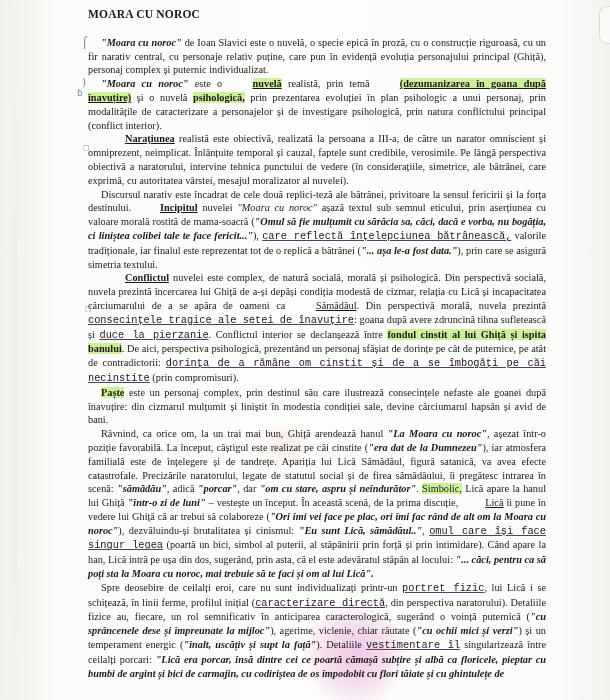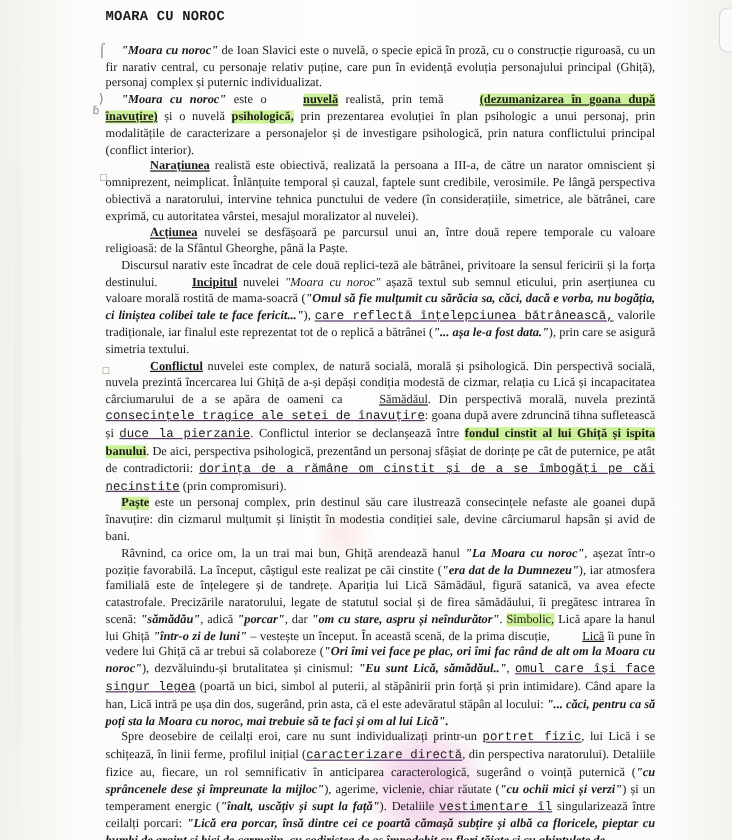--- a/index.html
+++ b/index.html
@@ -31,21 +31,21 @@
   .pink-smudge2 {
     position:absolute; left:255px; top:425px; width:60px; height:40px;
     background:radial-gradient(circle,rgba(250,225,225,.7) 0%, rgba(255,255,255,0) 70%);
   }
   .content {
     position:absolute; left:88px; top:8px; width:458px;
     font-size:10.3px; line-height:13.8px; text-align:justify;
   }
   h1 {
     font-size:11.5px; font-weight:bold; margin:0 0 14px 0; letter-spacing:0.2px;
-    font-family:Liberation Mono, monospace;
+    font-family:Liberation Serif, serif;
   }
   p { margin:0; text-indent:13px; }
   .hl { background:#cdf19a; }
   .u { text-decoration:underline;margin-left:24px; }
   .uh { text-decoration:underline; text-decoration-color:#5a3a6a;font-family:Liberation Mono, monospace; }
   i.q { font-style:italic; font-weight:bold; }
   b { font-weight:bold; }
   .pen-mark {
     position:absolute; color:#8c8a86; font-size:11px; font-family:"DejaVu Sans", sans-serif;
   }
@@ -67,21 +67,20 @@
 
   <div class="content">
     <h1>MOARA CU NOROC</h1>
 
     <p><i class="q">"Moara cu noroc"</i><span> de Ioan Slavici este o nuvelă, o specie epică în proză, cu o construcție riguroasă, cu un fir narativ central, cu personaje relativ puține, care pun în evidență evoluția personajului principal (Ghiță), personaj complex și puternic individualizat.</span></p>
 
     <p><i class="q">"Moara cu noroc"</i><span> este o </span><b class="hl u">nuvelă</b><span> realistă, prin temă </span><b class="hl u">(dezumanizarea în goana după înavuțire)</b><span> și o nuvelă </span><b class="hl">psihologică,</b><span> prin prezentarea evoluției în plan psihologic a unui personaj, prin modalitățile de caracterizare a personajelor și de investigare psihologică, prin natura conflictului principal (conflict interior).</span></p>
 
     <p><b class="u">Naraţiunea</b><span> realistă este obiectivă, realizată la persoana a III-a, de către un narator omniscient și omniprezent, neimplicat. Înlănțuite temporal și cauzal, faptele sunt credibile, verosimile. Pe lângă perspectiva obiectivă a naratorului, intervine tehnica punctului de vedere (în considerațiile, simetrice, ale bătrânei, care exprimă, cu autoritatea vârstei, mesajul moralizator al nuvelei).</span></p>
 
-    <p><b class="u">Acțiunea</b><span> nuvelei se desfășoară pe parcursul unui an, între două repere temporale cu valoare religioasă: de la Sfântul Gheorghe, până la Paște.</span></p>
 
     <p><span>Discursul narativ este încadrat de cele două replici-teză ale bătrânei, privitoare la sensul fericirii și la forța destinului. </span><b class="u">Incipitul</b><span> nuvelei </span><i>"Moara cu noroc"</i><span> așază textul sub semnul eticului, prin aserțiunea cu valoare morală rostită de mama-soacră (</span><i class="q">"Omul să fie mulțumit cu sărăcia sa, căci, dacă e vorba, nu bogăția, ci liniștea colibei tale te face fericit..."</i><span>), </span><span class="uh">care reflectă înțelepciunea bătrânească,</span><span> valorile tradiționale, iar finalul este reprezentat tot de o replică a bătrânei (</span><i class="q">"... așa le-a fost data."</i><span>), prin care se asigură simetria textului.</span></p>
 
     <p><b class="u">Conflictul</b><span> nuvelei este complex, de natură socială, morală și psihologică. Din perspectivă socială, nuvela prezintă încercarea lui Ghiță de a-și depăși condiția modestă de cizmar, relația cu Lică și incapacitatea cârciumarului de a se apăra de oameni ca </span><span class="u">Sămădăul</span><span>. Din perspectivă morală, nuvela prezintă </span><span class="uh">consecințele tragice ale setei de înavuțire</span><span>: goana după avere zdruncină tihna sufletească și </span><span class="uh">duce la pierzanie</span><span>. Conflictul interior se declanșează între </span><b class="hl">fondul cinstit al lui Ghiță și ispita banului</b><span>. De aici, perspectiva psihologică, prezentând un personaj sfâșiat de dorințe pe cât de puternice, pe atât de contradictorii: </span><span class="uh">dorința de a rămâne om cinstit și de a se îmbogăți pe căi necinstite</span><span> (prin compromisuri).</span></p>
 
     <p><b class="hl">Paște</b><span> este un personaj complex, prin destinul său care ilustrează consecințele nefaste ale goanei după înavuțire: din cizmarul mulțumit și liniștit în modestia condiției sale, devine cârciumarul hapsân și avid de bani.</span></p>
 
     <p><span>Râvnind, ca orice om, la un trai mai bun, Ghiță arendează hanul </span><i class="q">"La Moara cu noroc"</i><span>, așezat într-o poziție favorabilă. La început, câștigul este realizat pe căi cinstite (</span><i class="q">"era dat de la Dumnezeu"</i><span>), iar atmosfera familială este de înțelegere și de tandrețe. Apariția lui Lică Sămădăul, figură satanică, va avea efecte catastrofale. Precizările naratorului, legate de statutul social și de firea sămădăului, îi pregătesc intrarea în scenă: </span><i class="q">"sămădău"</i><span>, adică </span><i class="q">"porcar"</i><span>, dar </span><i class="q">"om cu stare, aspru și neîndurător"</i><span>. </span><span class="hl">Simbolic,</span><span> Lică apare la hanul lui Ghiță </span><i class="q">"într-o zi de luni"</i><span> – vestește un început. În această scenă, de la prima discuție, </span><span class="u">Lică</span><span> îi pune în vedere lui Ghiță că ar trebui să colaboreze (</span><i class="q">"Ori îmi vei face pe plac, ori îmi fac rând de alt om la Moara cu noroc"</i><span>), dezvăluindu-și brutalitatea și cinismul: </span><i class="q">"Eu sunt Lică, sămădăul.."</i><span>, </span><span class="uh">omul care își face singur legea</span><span> (poartă un bici, simbol al puterii, al stăpânirii prin forță și prin intimidare). Când apare la han, Lică intră pe ușa din dos, sugerând, prin asta, că el este adevăratul stăpân al locului: </span><i class="q">"... căci, pentru ca să poți sta la Moara cu noroc, mai trebuie să te faci și om al lui Lică".</i></p>
 
     <p><span>Spre deosebire de ceilalți eroi, care nu sunt individualizați printr-un </span><span class="uh">portret fizic</span><span>, lui Lică i se schițează, în linii ferme, profilul inițial (</span><span class="uh">caracterizare directă</span><span>, din perspectiva naratorului). Detaliile fizice au, fiecare, un rol semnificativ în anticiparea caracterologică, sugerând o voință puternică (</span><i class="q">"cu sprâncenele dese și împreunate la mijloc"</i><span>), agerime, viclenie, chiar răutate (</span><i class="q">"cu ochii mici și verzi"</i><span>) și un temperament energic (</span><i class="q">"înalt, uscățiv și supt la față"</i><span>). Detaliile </span><span class="uh">vestimentare îl</span><span> singularizează între ceilalți porcari: </span><i class="q">"Lică era porcar, însă dintre cei ce poartă cămașă subțire și albă ca floricele, pieptar cu bumbi de argint și bici de carmajin, cu codiriștea de os împodobit cu flori tăiate și cu ghintulețe de</i></p>

